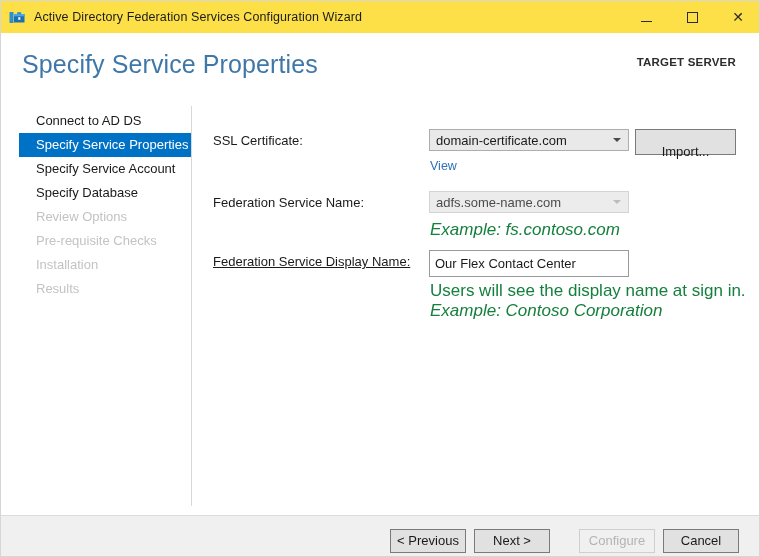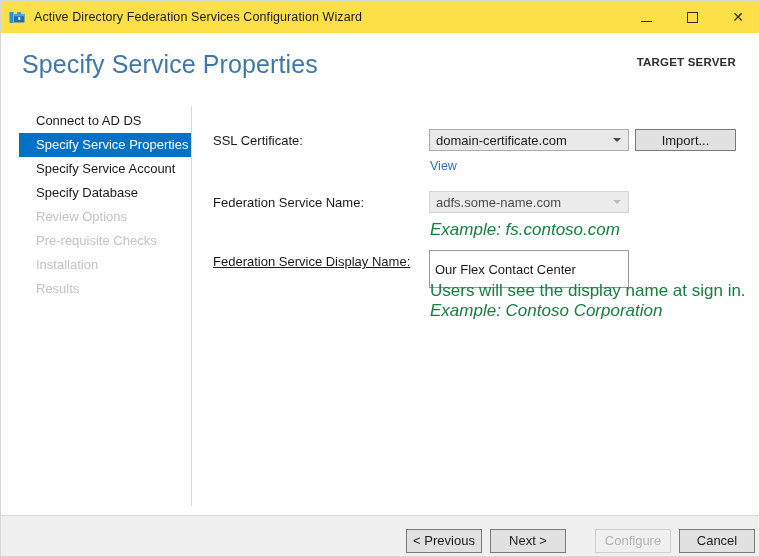--- a/index.html
+++ b/index.html
@@ -205,21 +205,21 @@
     background: #ececec;
     border-color: #d4d4d4;
     color: #4b4b4b;
   }
   .combo.disabled .caret {
     border-top-color: #bcbcbc;
   }
   .textinput {
     position: absolute;
     box-sizing: border-box;
-    height: 38px;
+    height: 27px;
     background: #ffffff;
     border: 1px solid #9a9a9a;
     font-size: 13px;
     color: #1a1a1a;
     font-family: "Liberation Sans", sans-serif;
     padding: 0 0 0 5px;
     line-height: 20px;
     outline: none;
   }
   .btn {
@@ -227,21 +227,21 @@
     box-sizing: border-box;
     height: 22px;
     background: #e1e1e1;
     border: 1px solid #7a7a7a;
     font-size: 13px;
     font-family: "Liberation Sans", sans-serif;
     color: #1a1a1a;
     text-align: center;
     line-height: 20px;
     cursor: default;
-    padding: 1px;
+    padding: 12px;
   }
   .link {
     position: absolute;
     font-size: 12.5px;
     color: #2f72b5;
     cursor: pointer;
     white-space: nowrap;
   }
   .hint {
     position: absolute;
@@ -271,21 +271,20 @@
     width: 76px;
     background: #e1e1e1;
     border: 1px solid #7a7a7a;
     font-size: 13px;
     font-family: "Liberation Sans", sans-serif;
     color: #1a1a1a;
     text-align: center;
     line-height: 22px;
     cursor: default;
     padding: 0;
-    margin-left: 16px;
   }
   .footer-btn.disabled {
     color: #b4b4b4;
     border-color: #cfcfcf;
     background: #f0f0f0;
   }
 </style>
 </head>
 <body>
 

